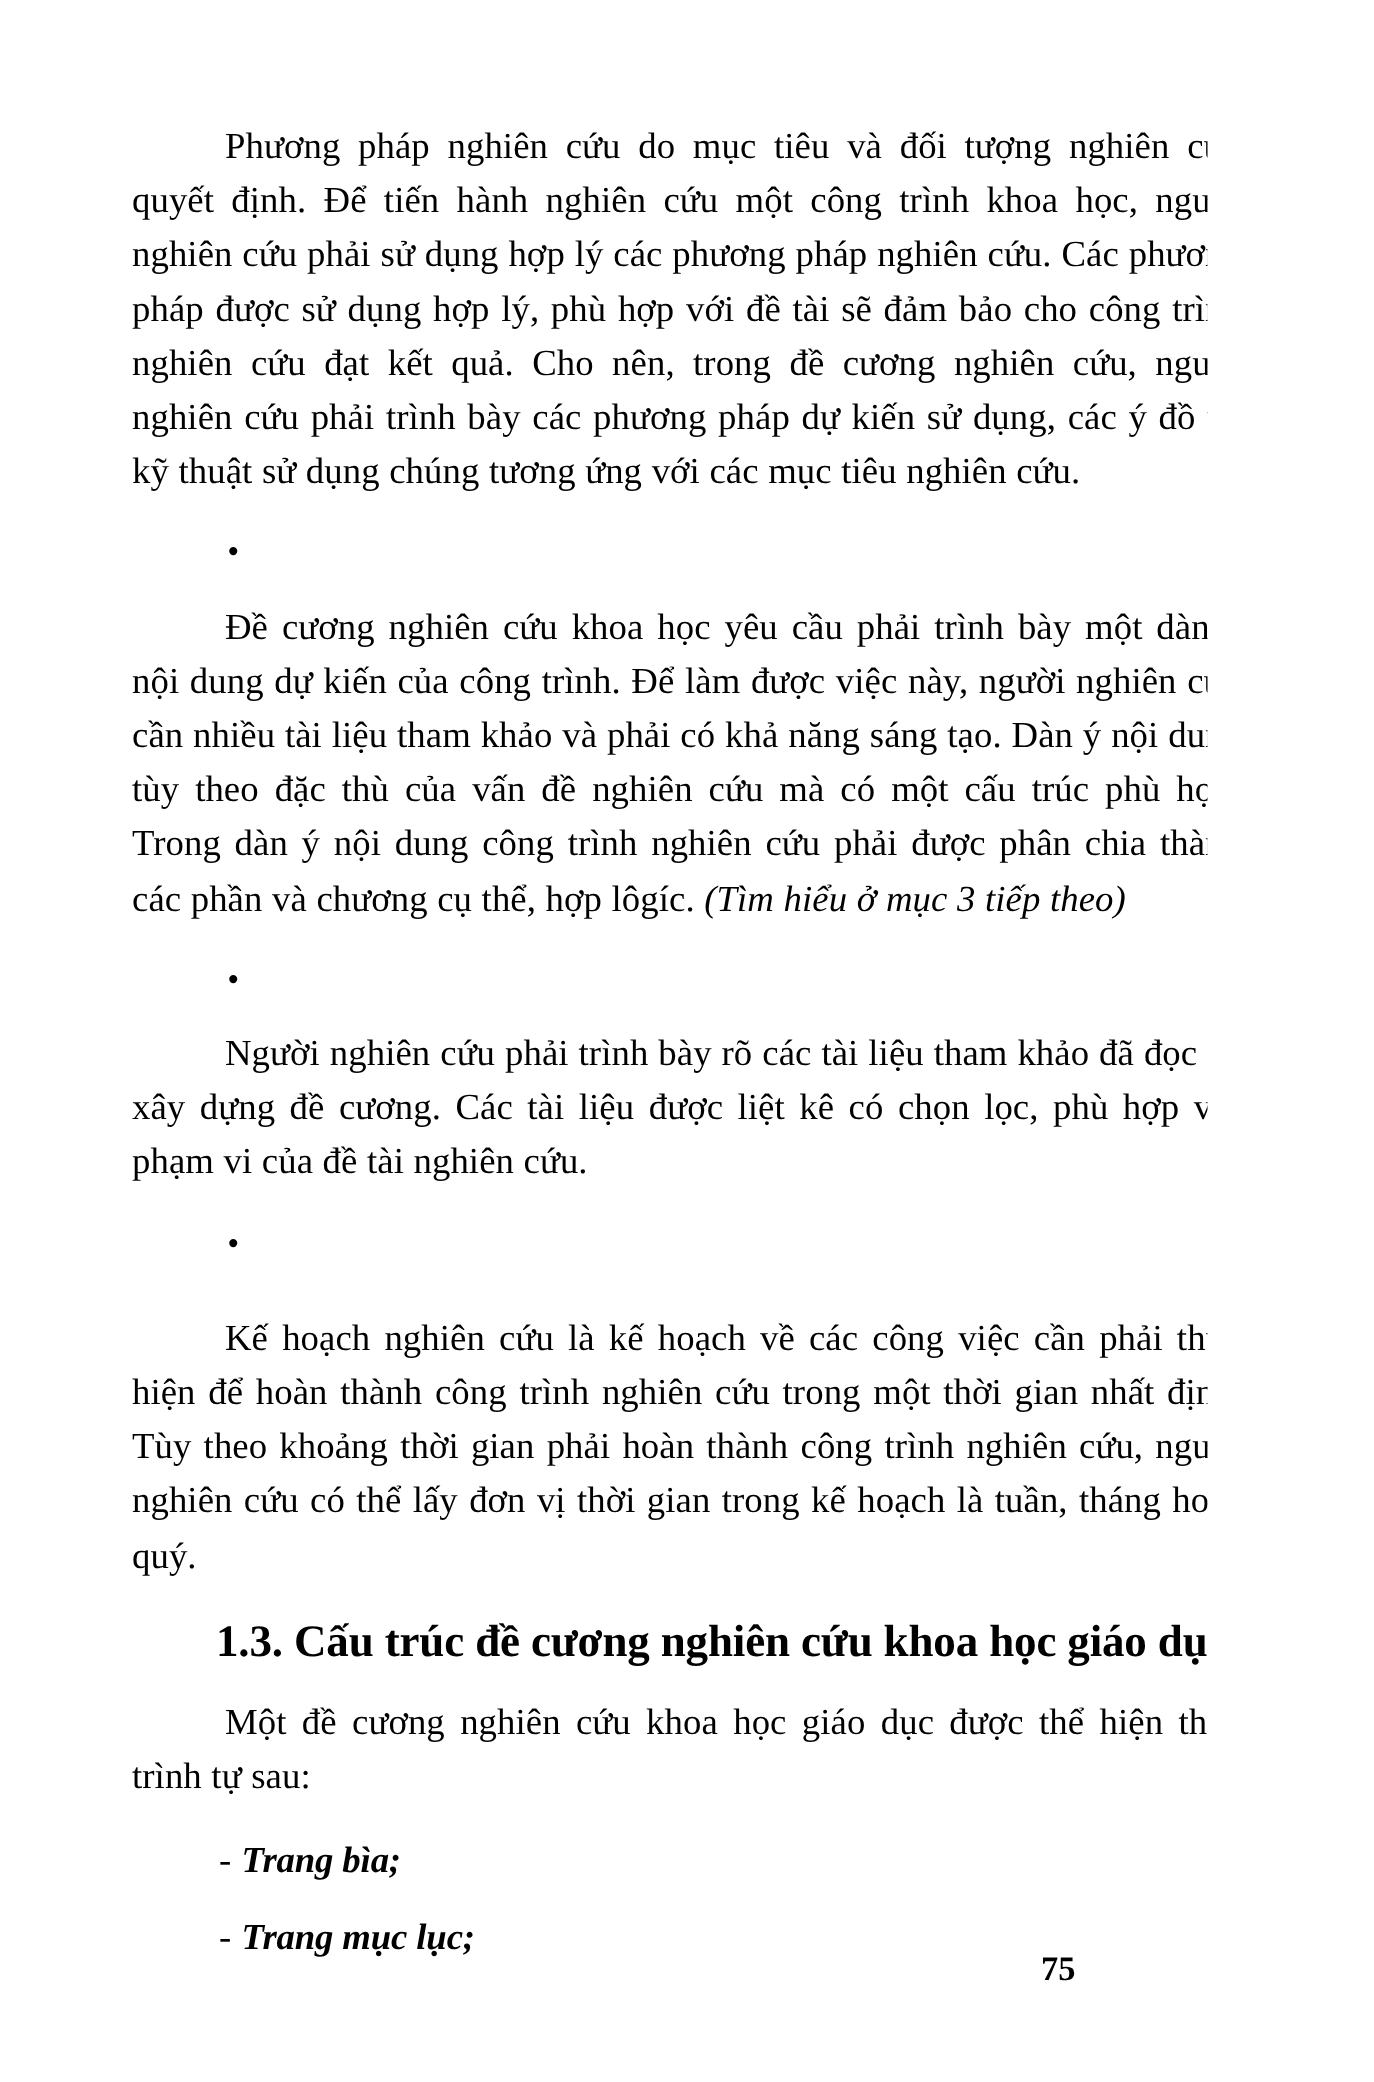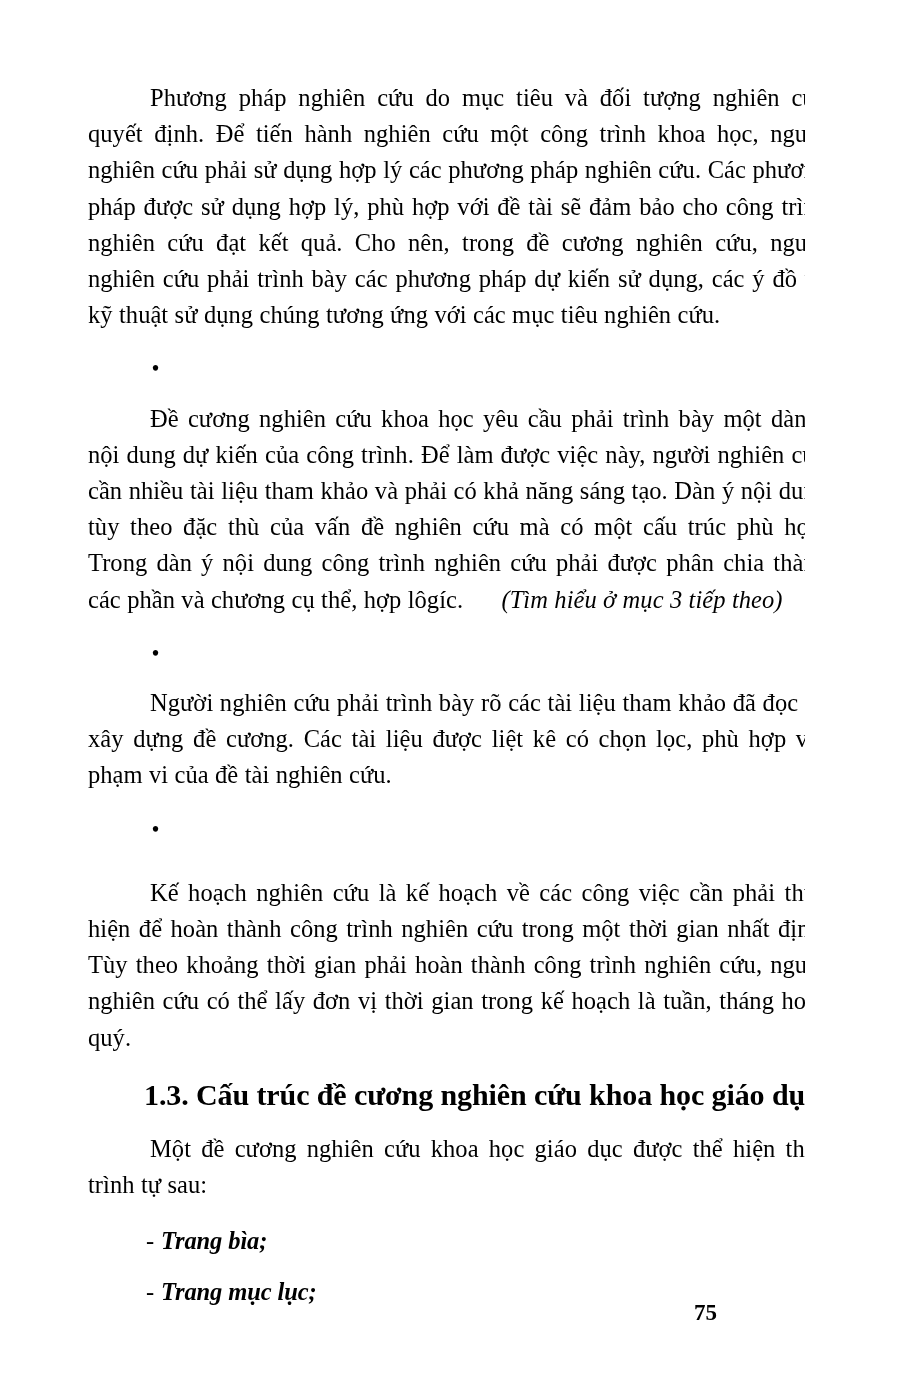--- a/index.html
+++ b/index.html
@@ -82,21 +82,20 @@
   }
   .dash-item .dash-text {
     font-weight: bold;
     font-style: italic;
     letter-spacing: -0.1px;
     text-align: center;
   }
 
   .ital {
     font-style: italic;
-    margin-left: 32px;
   }
 
   .page-number {
     position: absolute;
     right: 88px;
     bottom: 64px;
     font-size: 23px;
     font-weight: bold;
     line-height: 1;
   }

